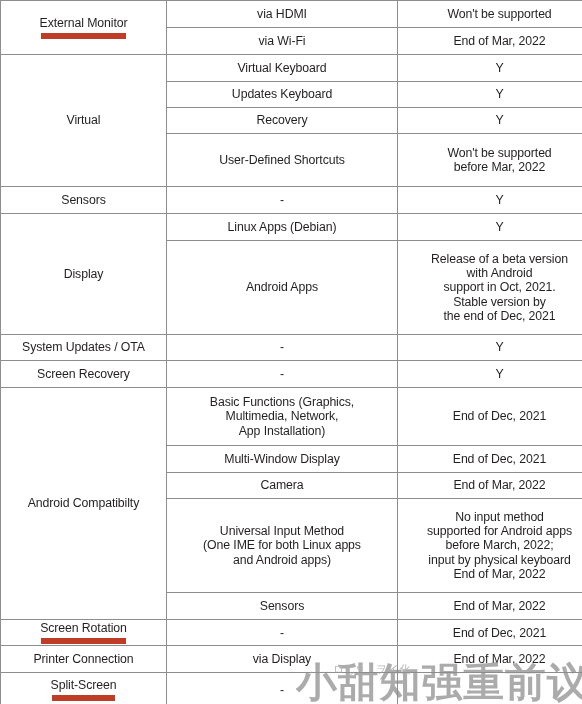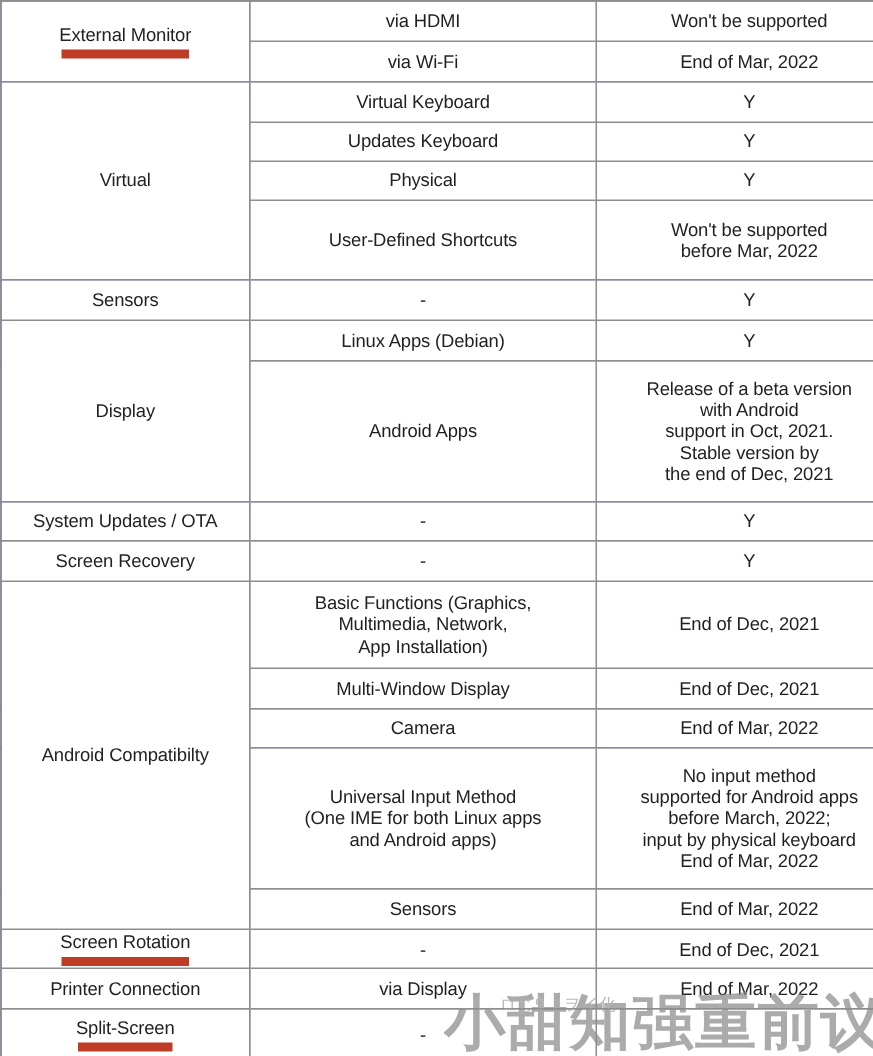--- a/index.html
+++ b/index.html
@@ -11,21 +11,21 @@
     width: 582px;
     height: 704px;
     overflow: hidden;
     font-family: "Liberation Sans", "DejaVu Sans", sans-serif;
     color: #231f20;
   }
   #sheet {
     position: relative;
     width: 582px;
     height: 704px;
-    background: #4c1d95;
+    background: #404040;
     overflow: hidden;
   }
   table.compat {
     border-collapse: collapse;
     table-layout: fixed;
     width: 582px;
     height: 704px;
     position: relative;
     z-index: 2;
   }
@@ -116,21 +116,21 @@
         <tr style="height: 27px;">
           <td class="c-feature" rowspan="4"><span class="cellwrap"><span class="nounder">Virtual</span></span></td>
           <td class="c-sub">Virtual Keyboard</td>
           <td class="c-status green">Y</td>
         </tr>
         <tr style="height: 26px;">
           <td class="c-sub">Updates Keyboard</td>
           <td class="c-status green">Y</td>
         </tr>
         <tr style="height: 26px;">
-          <td class="c-sub">Physical</td>
+          <td class="c-sub">Recovery</td>
           <td class="c-status green">Y</td>
         </tr>
         <tr style="height: 53px;">
           <td class="c-sub">User-Defined Shortcuts</td>
           <td class="c-status red">Won't be supported<br>before Mar, 2022</td>
         </tr>
         <tr style="height: 27px;">
           <td class="c-feature"><span class="cellwrap"><span class="nounder">Sensors</span></span></td>
           <td class="c-sub">-</td>
           <td class="c-status green">Y</td>

